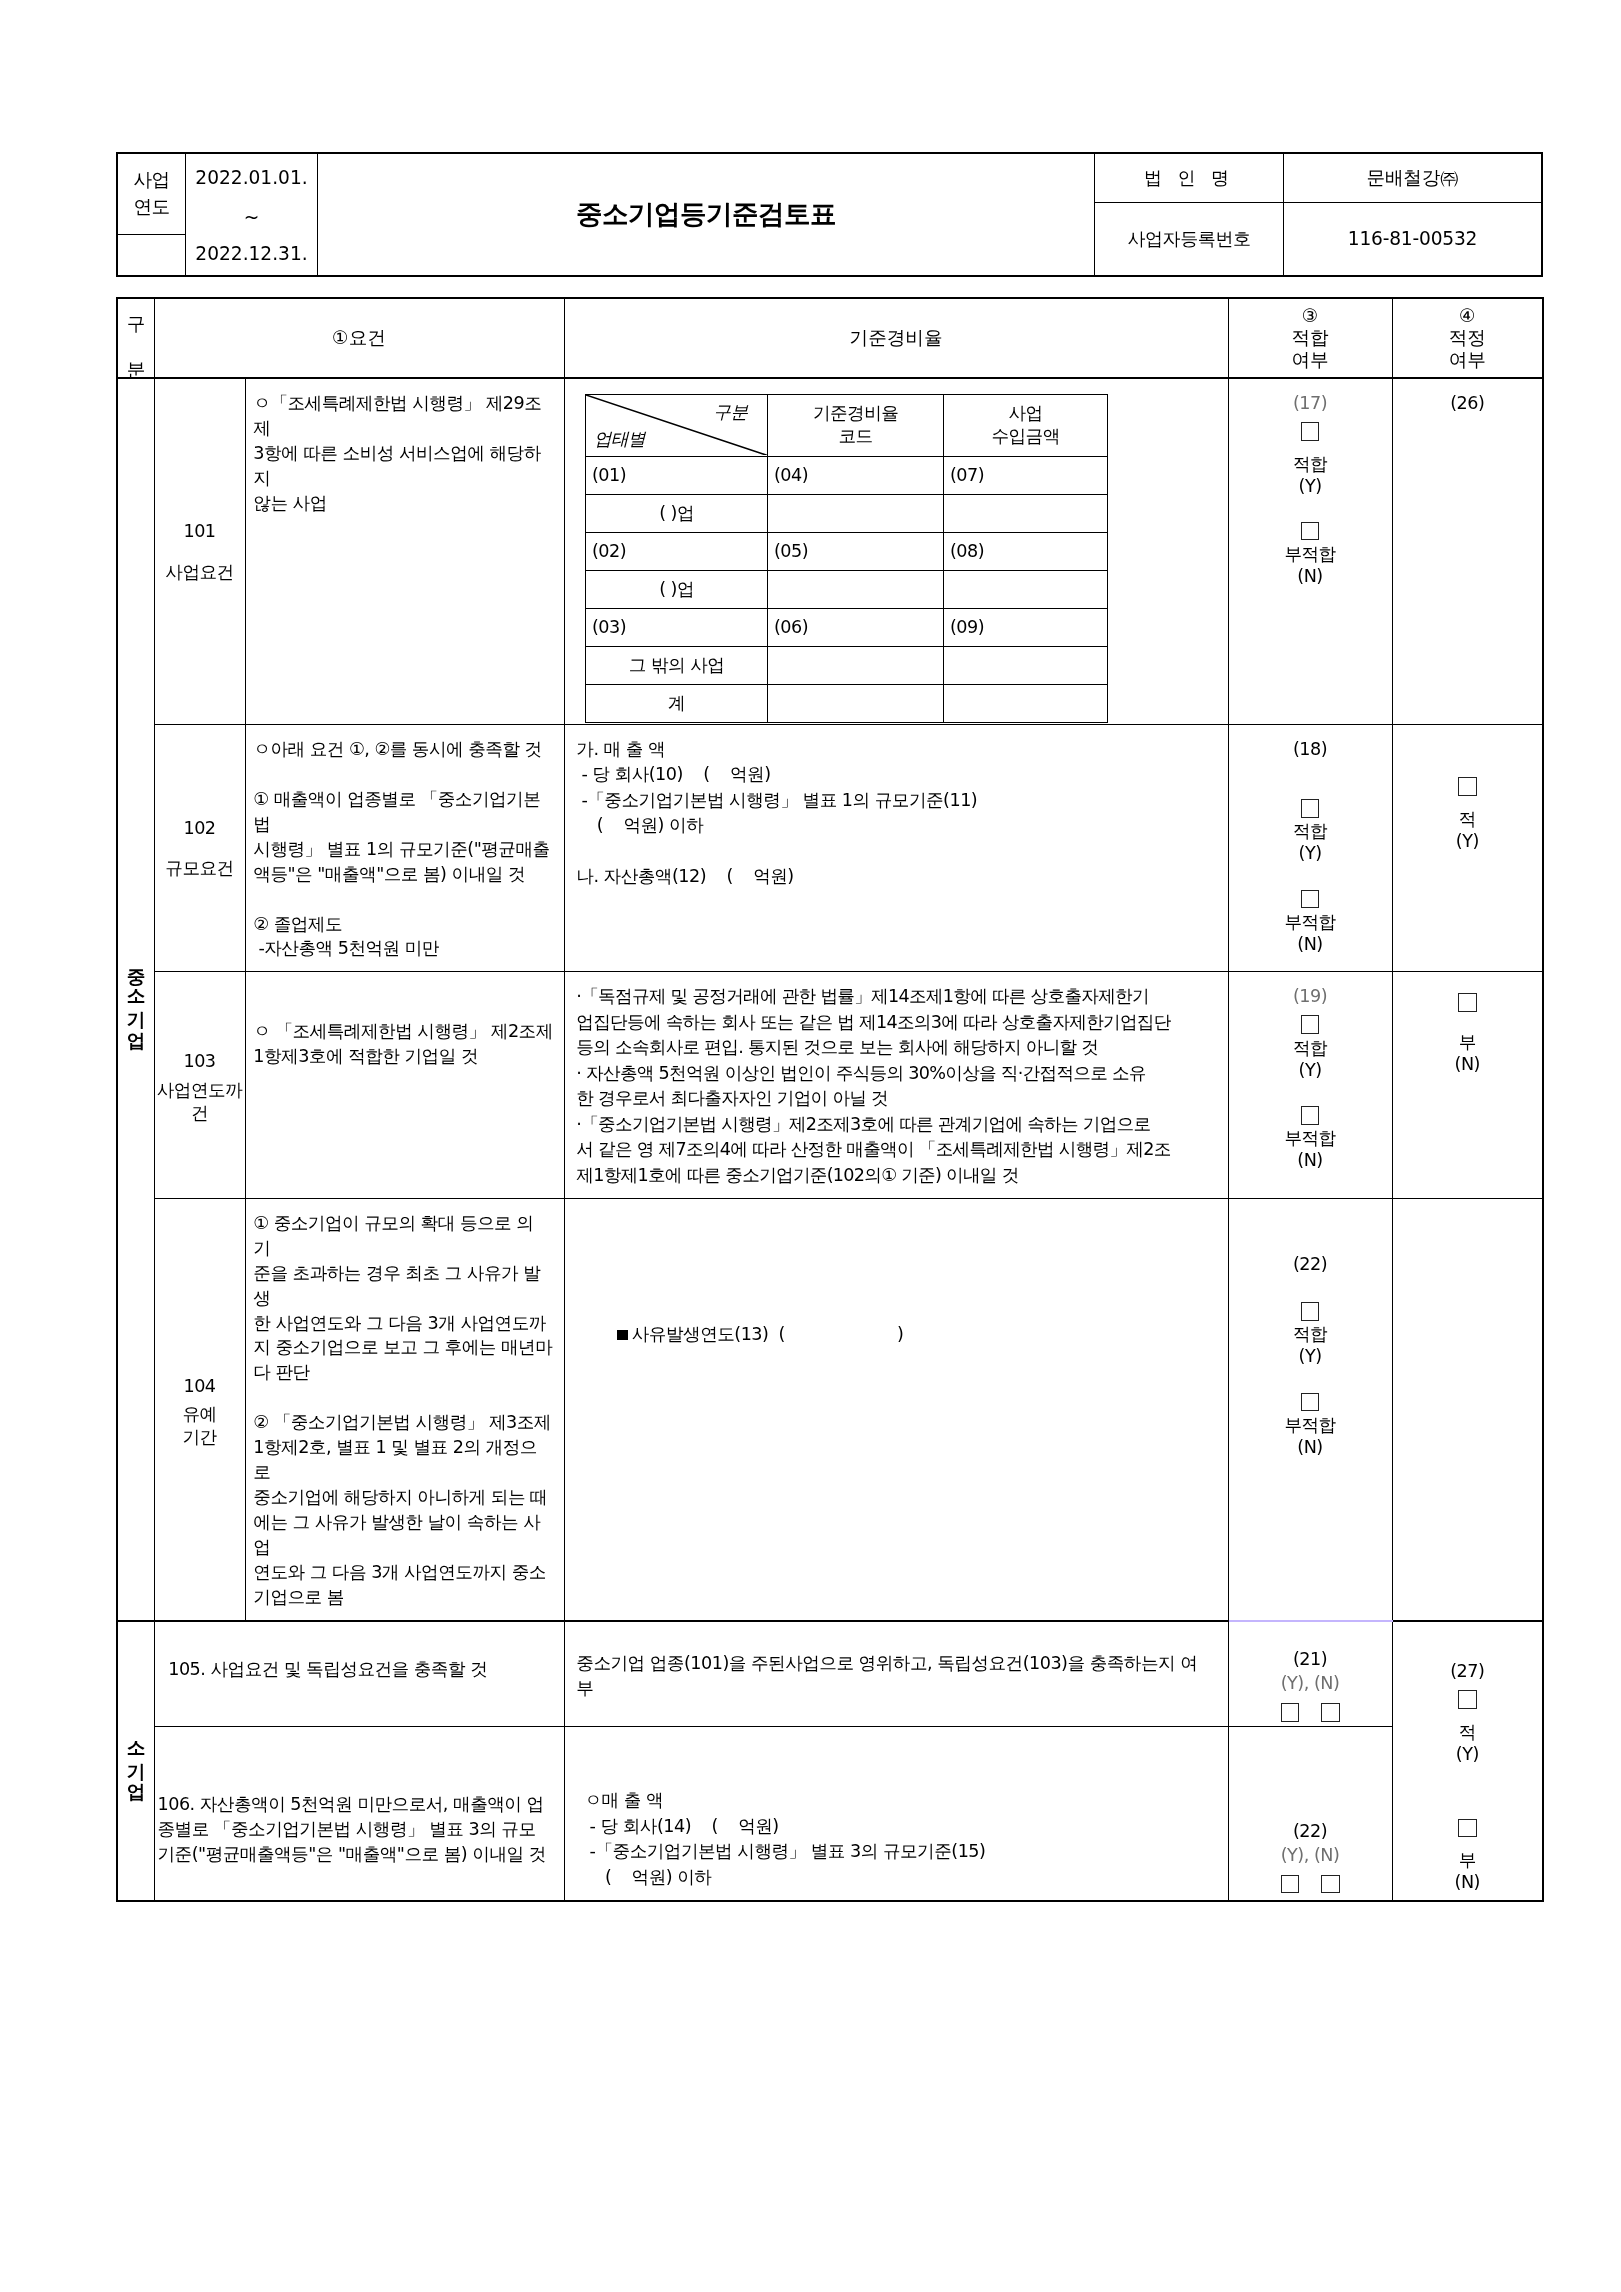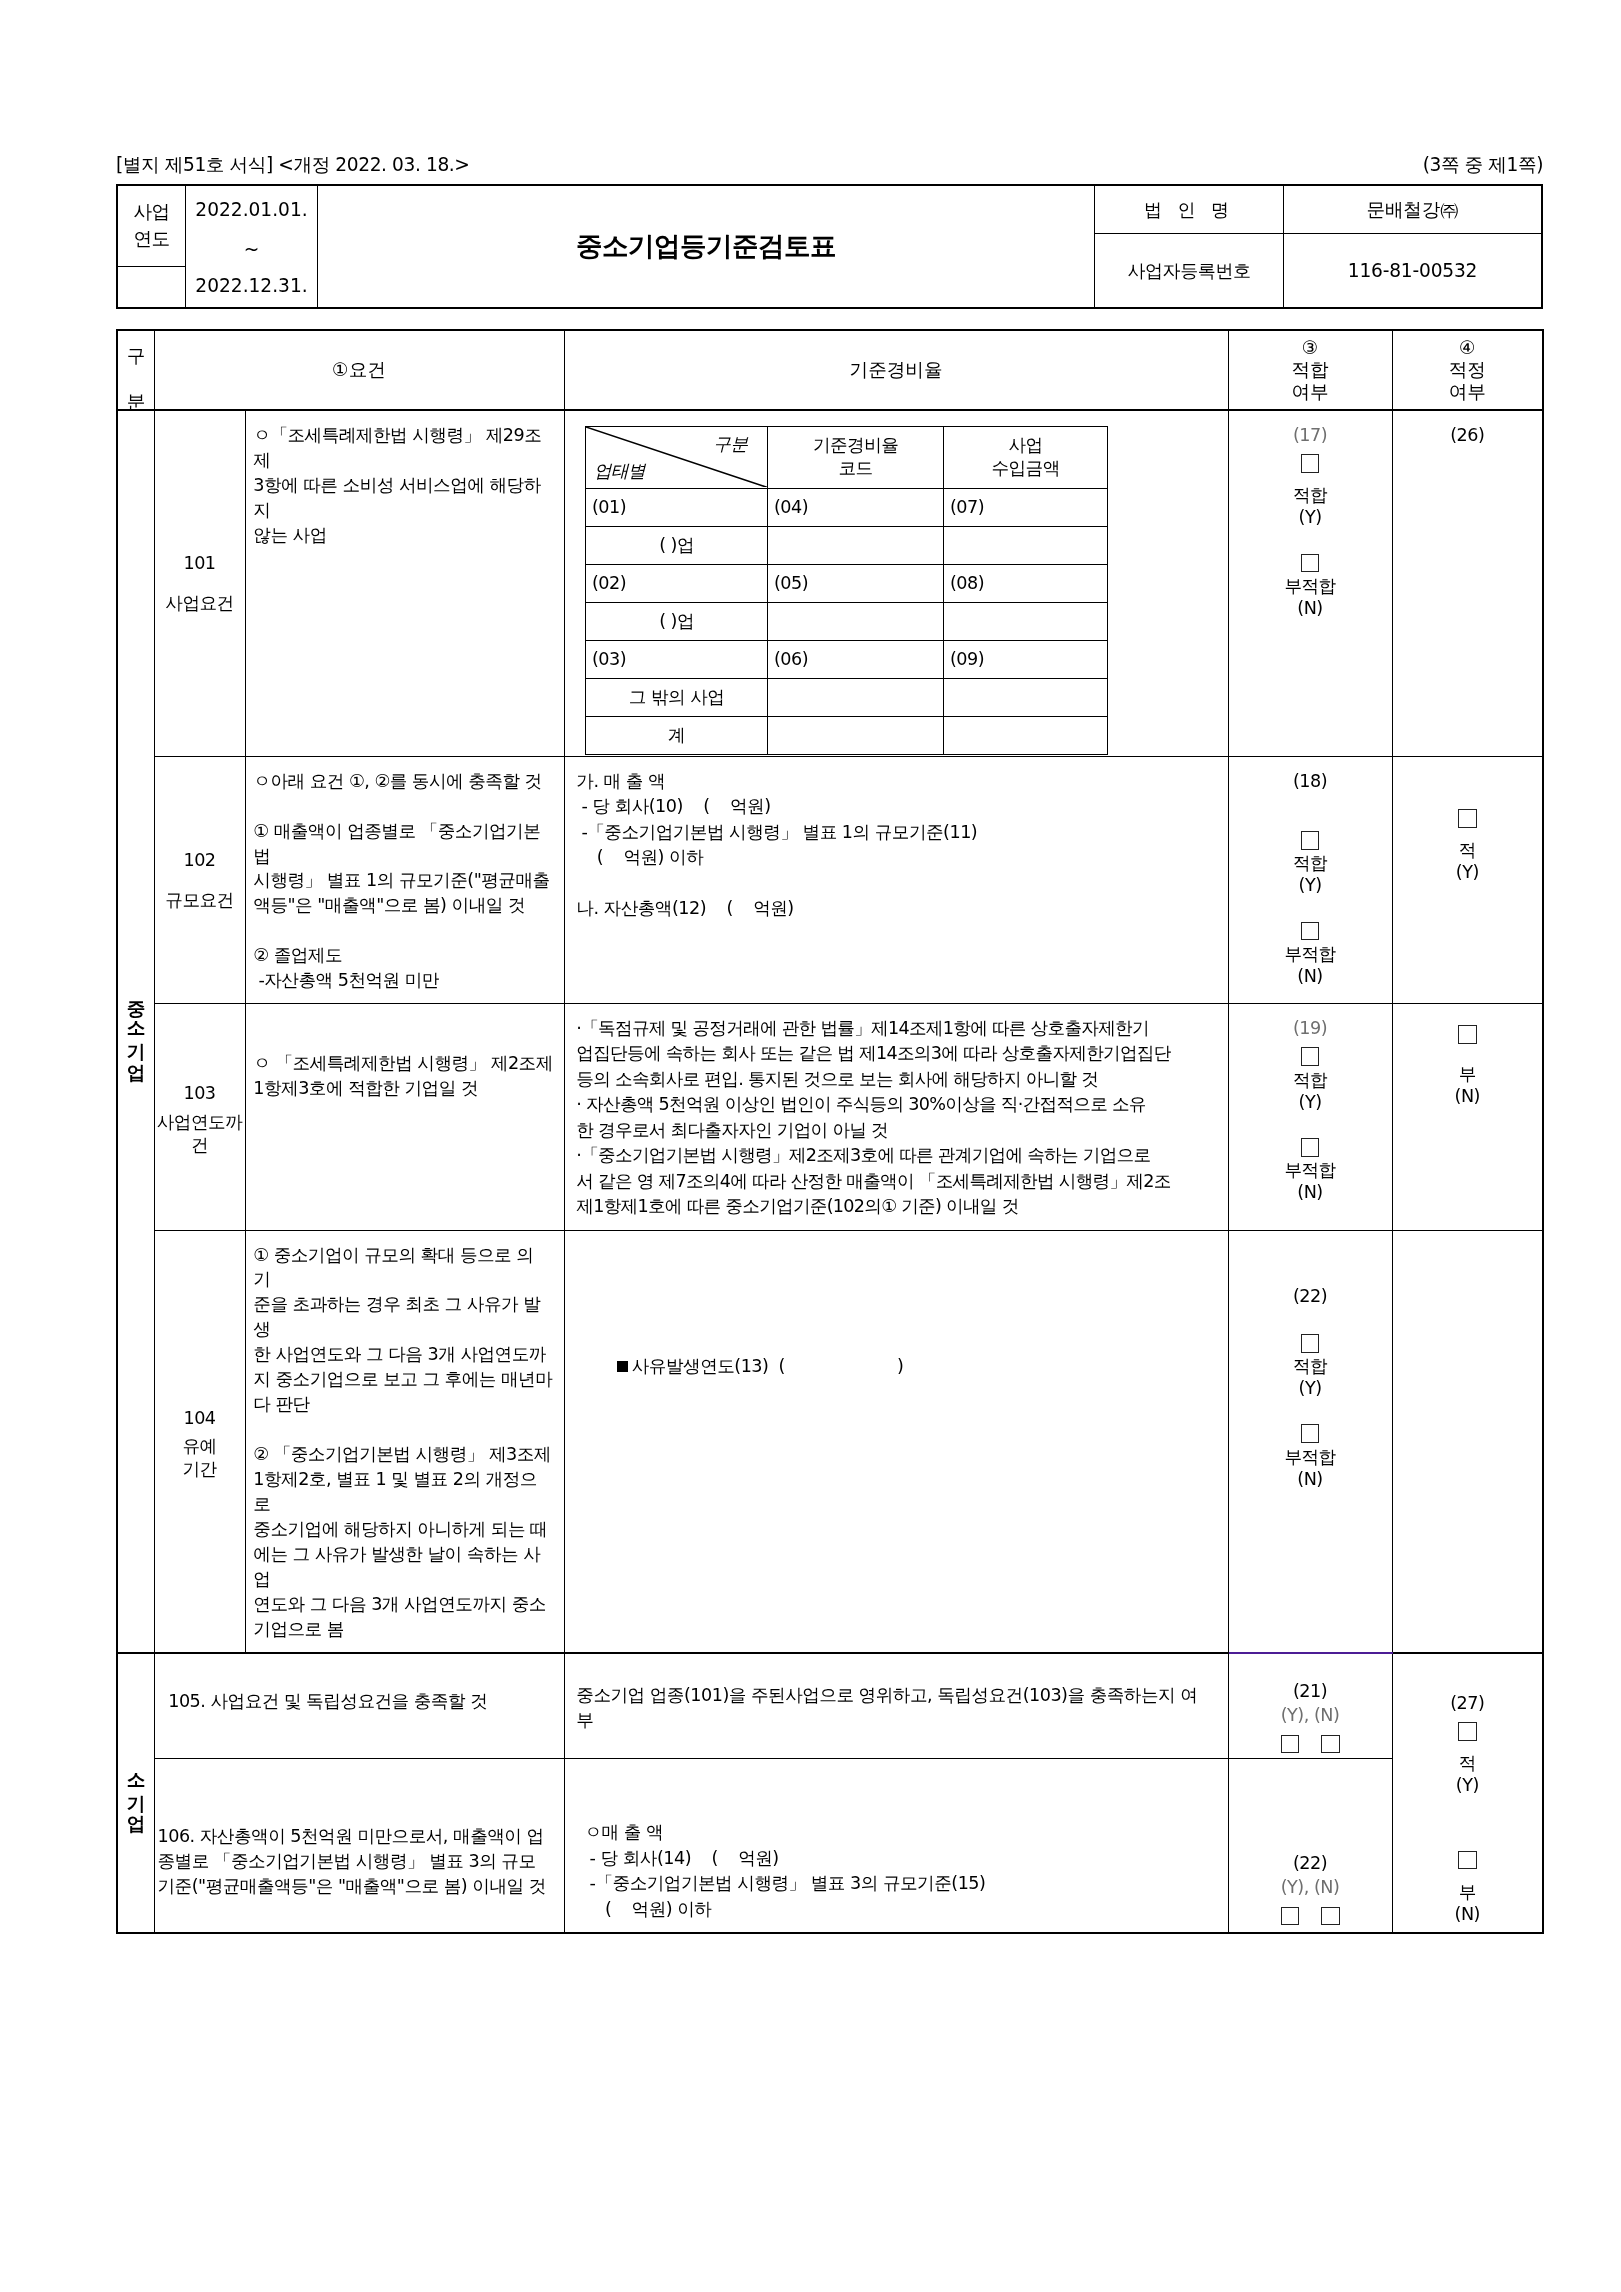--- a/index.html
+++ b/index.html
@@ -215,24 +215,20 @@
     background: #000;
     margin-right: 3.9px;
     vertical-align: baseline;
   }
 </style>
 </head>
 <body>
 
 <div class="page">
 
-  <div class="topline">
-    <span>[별지 제51호 서식] &lt;개정 2022. 03. 18.&gt;</span>
-    <span>(3쪽 중 제1쪽)</span>
-  </div>
 
   <table class="hdr">
     <tbody>
         <tr>
       <td class="yr-label" rowspan="2" style="white-space:pre-line;">사업
 연도</td>
       <td class="yr-val" style="border-bottom:none;">2022.01.01.</td>
       <td rowspan="3" class="title">중소기업등기준검토표</td>
       <td class="k-label">법 인 명</td>
       <td class="k-val">문배철강㈜</td>
@@ -470,21 +466,21 @@
       <td class="propcell"></td>
     </tr>
 
     <tr>
       <td rowspan="2" style="vertical-align:middle;text-align:center;border-top:2px solid #000;">
         <span class="vlabel b">소기업</span>
       </td>
       <td colspan="2" class="reqtext" style="border-top:2px solid #000;padding-top:35px;padding-left:13.7px;">105. 사업요건 및 독립성요건을 충족할 것</td>
       <td class="conttext" style="border-top:2px solid #000;padding-top:29px;">중소기업 업종(101)을 주된사업으로 영위하고, 독립성요건(103)을 충족하는지 여
 부</td>
-      <td class="fitcell" style="border-top:2px solid #4c1d95;padding-top:27.4px;">
+      <td class="fitcell" style="border-top:2px solid #c4b5fd;padding-top:27.4px;">
         <div class="num">(21)</div>
         <div class="faint">(Y), (N)</div>
         <div class="cb-line">
           <span class="chk" style="margin-right:21.6px;"></span><span class="chk"></span>
         </div>
       </td>
       <td class="propcell" rowspan="2" style="border-top:2px solid #000;padding-top:39px;">
         <div class="num">(27)</div>
         <div class="cb-line"><span class="chk"></span></div>
         <div class="gap-sm"></div>

